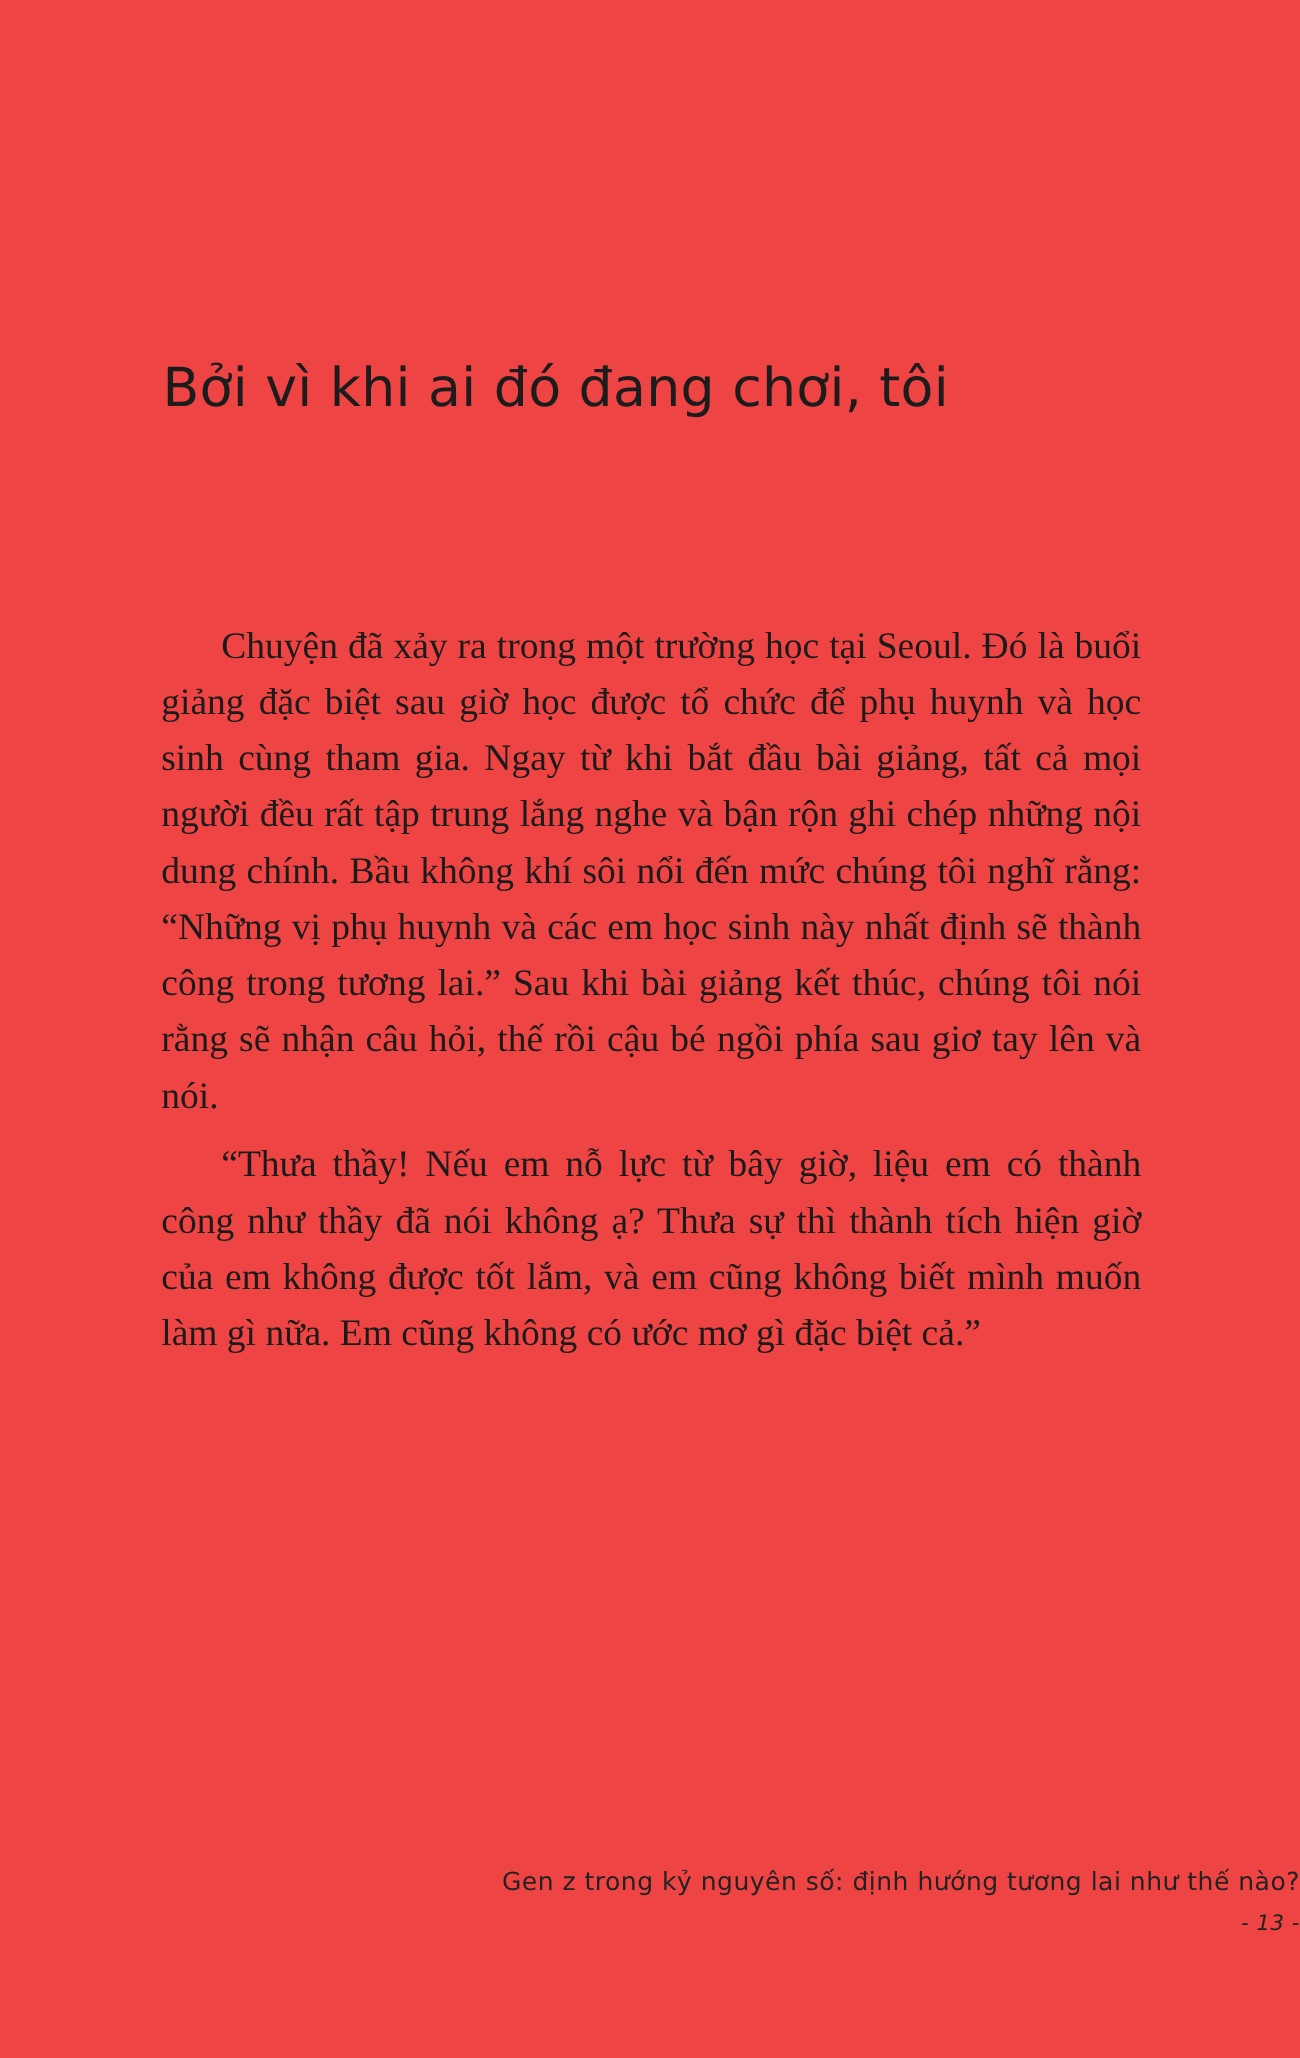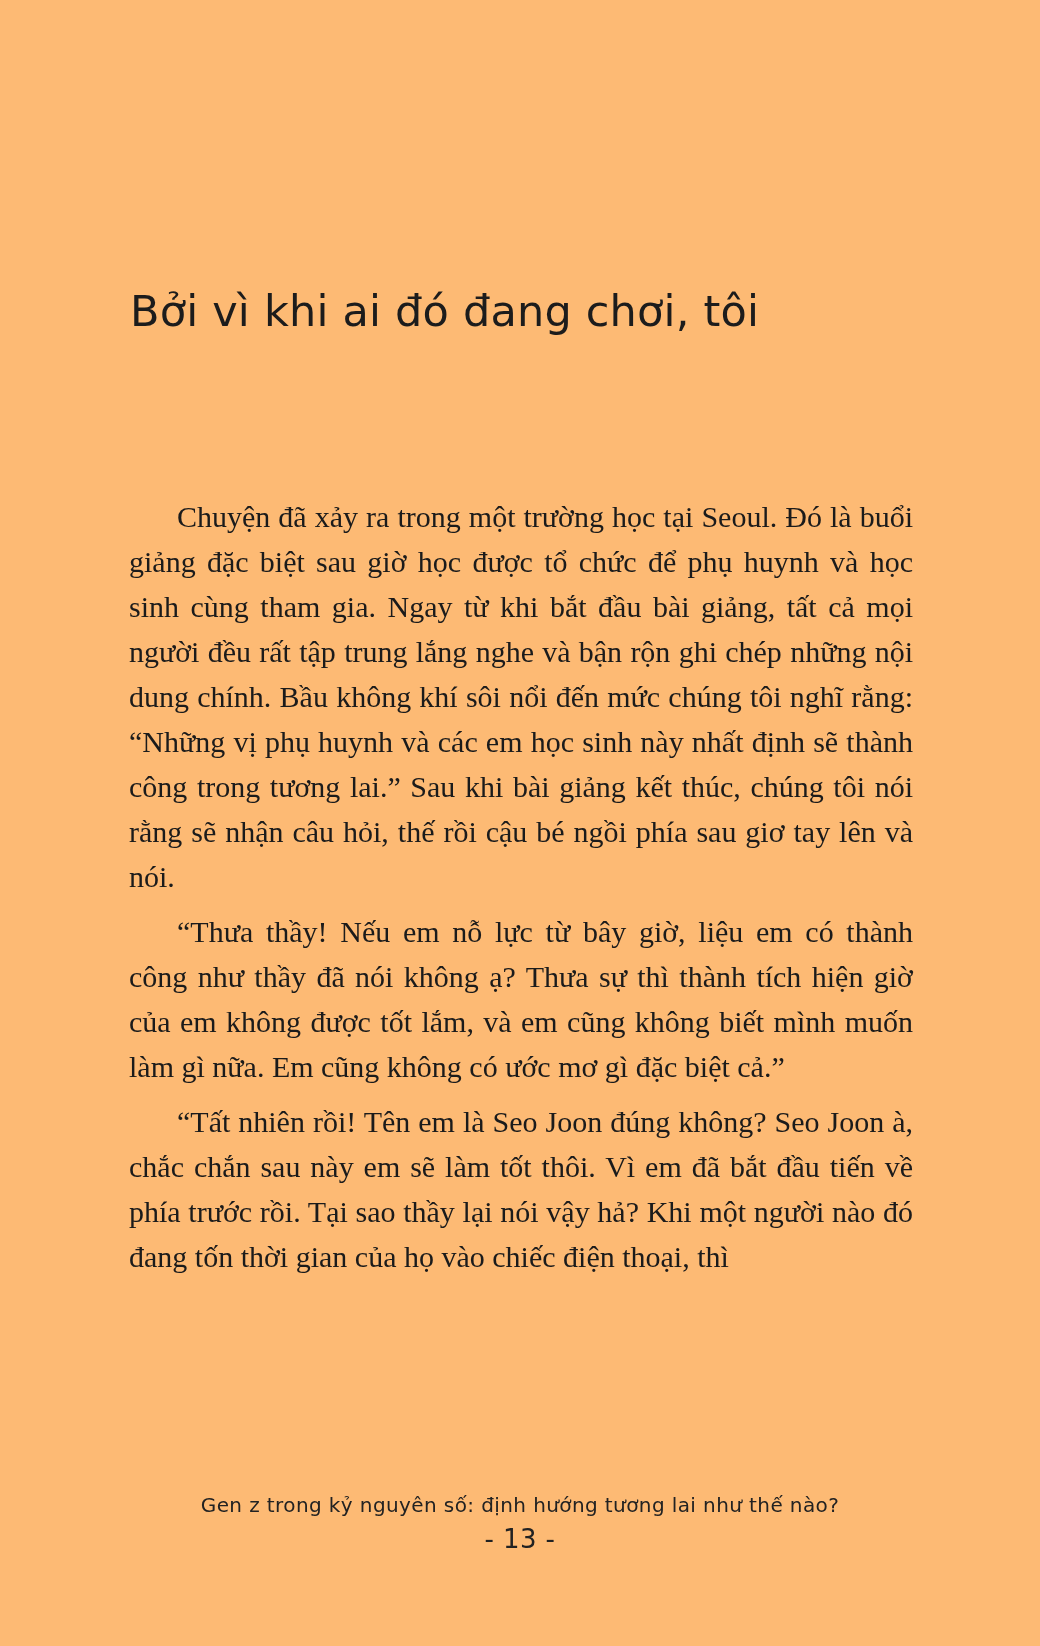--- a/index.html
+++ b/index.html
@@ -4,21 +4,21 @@
 <style>
   html, body {
     margin: 0;
     padding: 0;
     background: #ffffff;
   }
   .page {
     position: relative;
     width: 1040px;
     height: 1646px;
-    background: #fdba74;
+    background: #ef4444;
     overflow: hidden;
     color: #1a1a1a;
   }
   .chapter-title {
     position: absolute;
     top: 282px;
     left: 130px;
     width: 790px;
     margin: 0;
     font-family: "DejaVu Sans", "Liberation Sans", sans-serif;
@@ -41,47 +41,47 @@
   }
   .body-text p {
     margin: 0 0 10px 0;
     text-indent: 48px;
   }
   .page-footer {
     position: absolute;
     top: 1488px;
     left: 0;
     width: 100%;
-    text-align: center;
+    text-align: right;
     font-family: "DejaVu Sans", "Liberation Sans", sans-serif;
     font-size: 20px;
     line-height: 34px;
     letter-spacing: 0.4px;
     color: #222222;
   }
   .page-footer .running-title {
     font-size: 20px;
   }
   .page-footer .page-number {
-    font-size: 26px;
+    font-size: 17px;
+    font-style: italic;
   }
 </style>
 </head>
 <body>
 
 <div class="page">
 
   <h1 class="chapter-title">
     <span>Bởi vì khi ai đó đang chơi, tôi</span><br>
   </h1>
 
   <div class="body-text">
     <p>Chuyện đã xảy ra trong một trường học tại Seoul. Đó là buổi giảng đặc biệt sau giờ học được tổ chức để phụ huynh và học sinh cùng tham gia. Ngay từ khi bắt đầu bài giảng, tất cả mọi người đều rất tập trung lắng nghe và bận rộn ghi chép những nội dung chính. Bầu không khí sôi nổi đến mức chúng tôi nghĩ rằng: “Những vị phụ huynh và các em học sinh này nhất định sẽ thành công trong tương lai.” Sau khi bài giảng kết thúc, chúng tôi nói rằng sẽ nhận câu hỏi, thế rồi cậu bé ngồi phía sau giơ tay lên và nói.</p>
     <p>“Thưa thầy! Nếu em nỗ lực từ bây giờ, liệu em có thành công như thầy đã nói không ạ? Thưa sự thì thành tích hiện giờ của em không được tốt lắm, và em cũng không biết mình muốn làm gì nữa. Em cũng không có ước mơ gì đặc biệt cả.”</p>
-    <p>“Tất nhiên rồi! Tên em là Seo Joon đúng không? Seo Joon à, chắc chắn sau này em sẽ làm tốt thôi. Vì em đã bắt đầu tiến về phía trước rồi. Tại sao thầy lại nói vậy hả? Khi một người nào đó đang tốn thời gian của họ vào chiếc điện thoại, thì</p>
   </div>
 
   <div class="page-footer">
     <div class="running-title">Gen z trong kỷ nguyên số: định hướng tương lai như thế nào?</div>
     <div class="page-number">- 13 -</div>
   </div>
 
 </div>
 
 </body></html>

